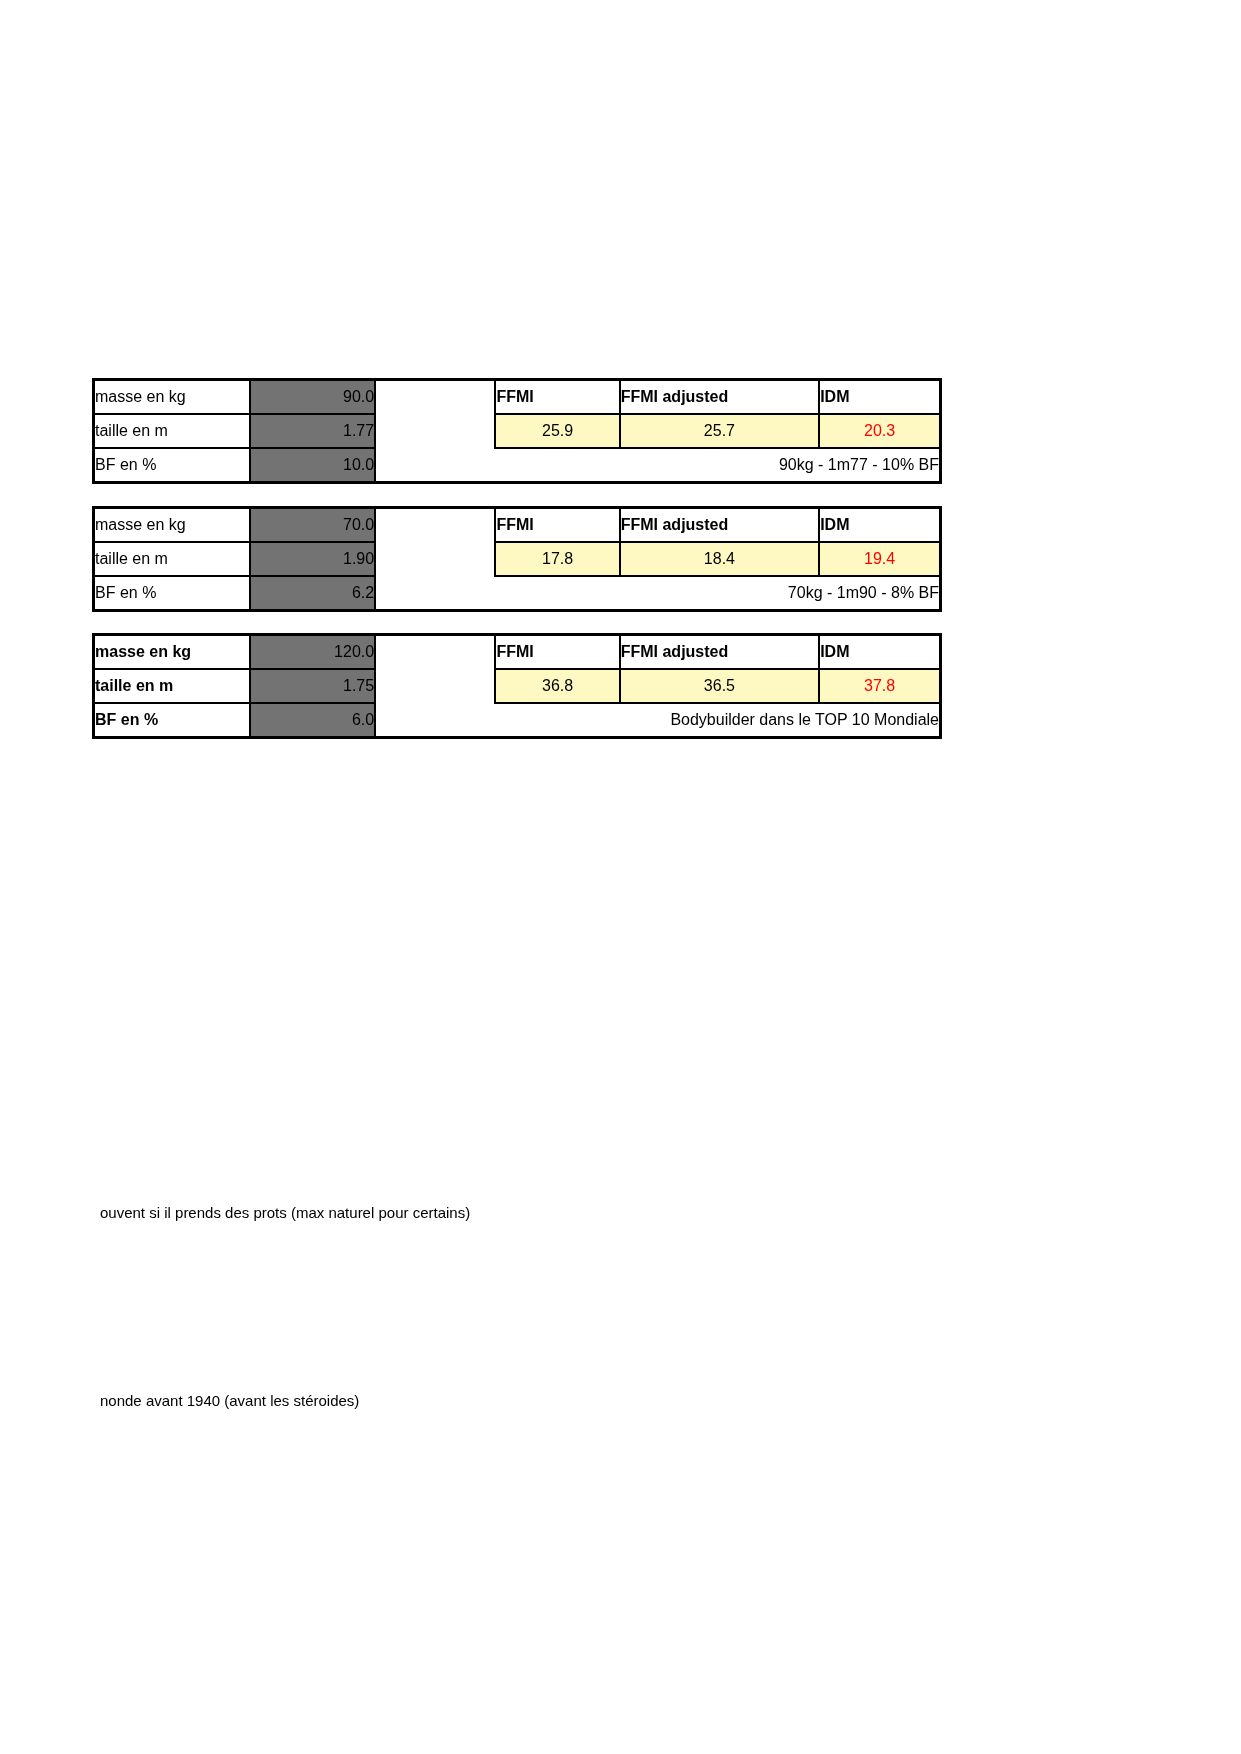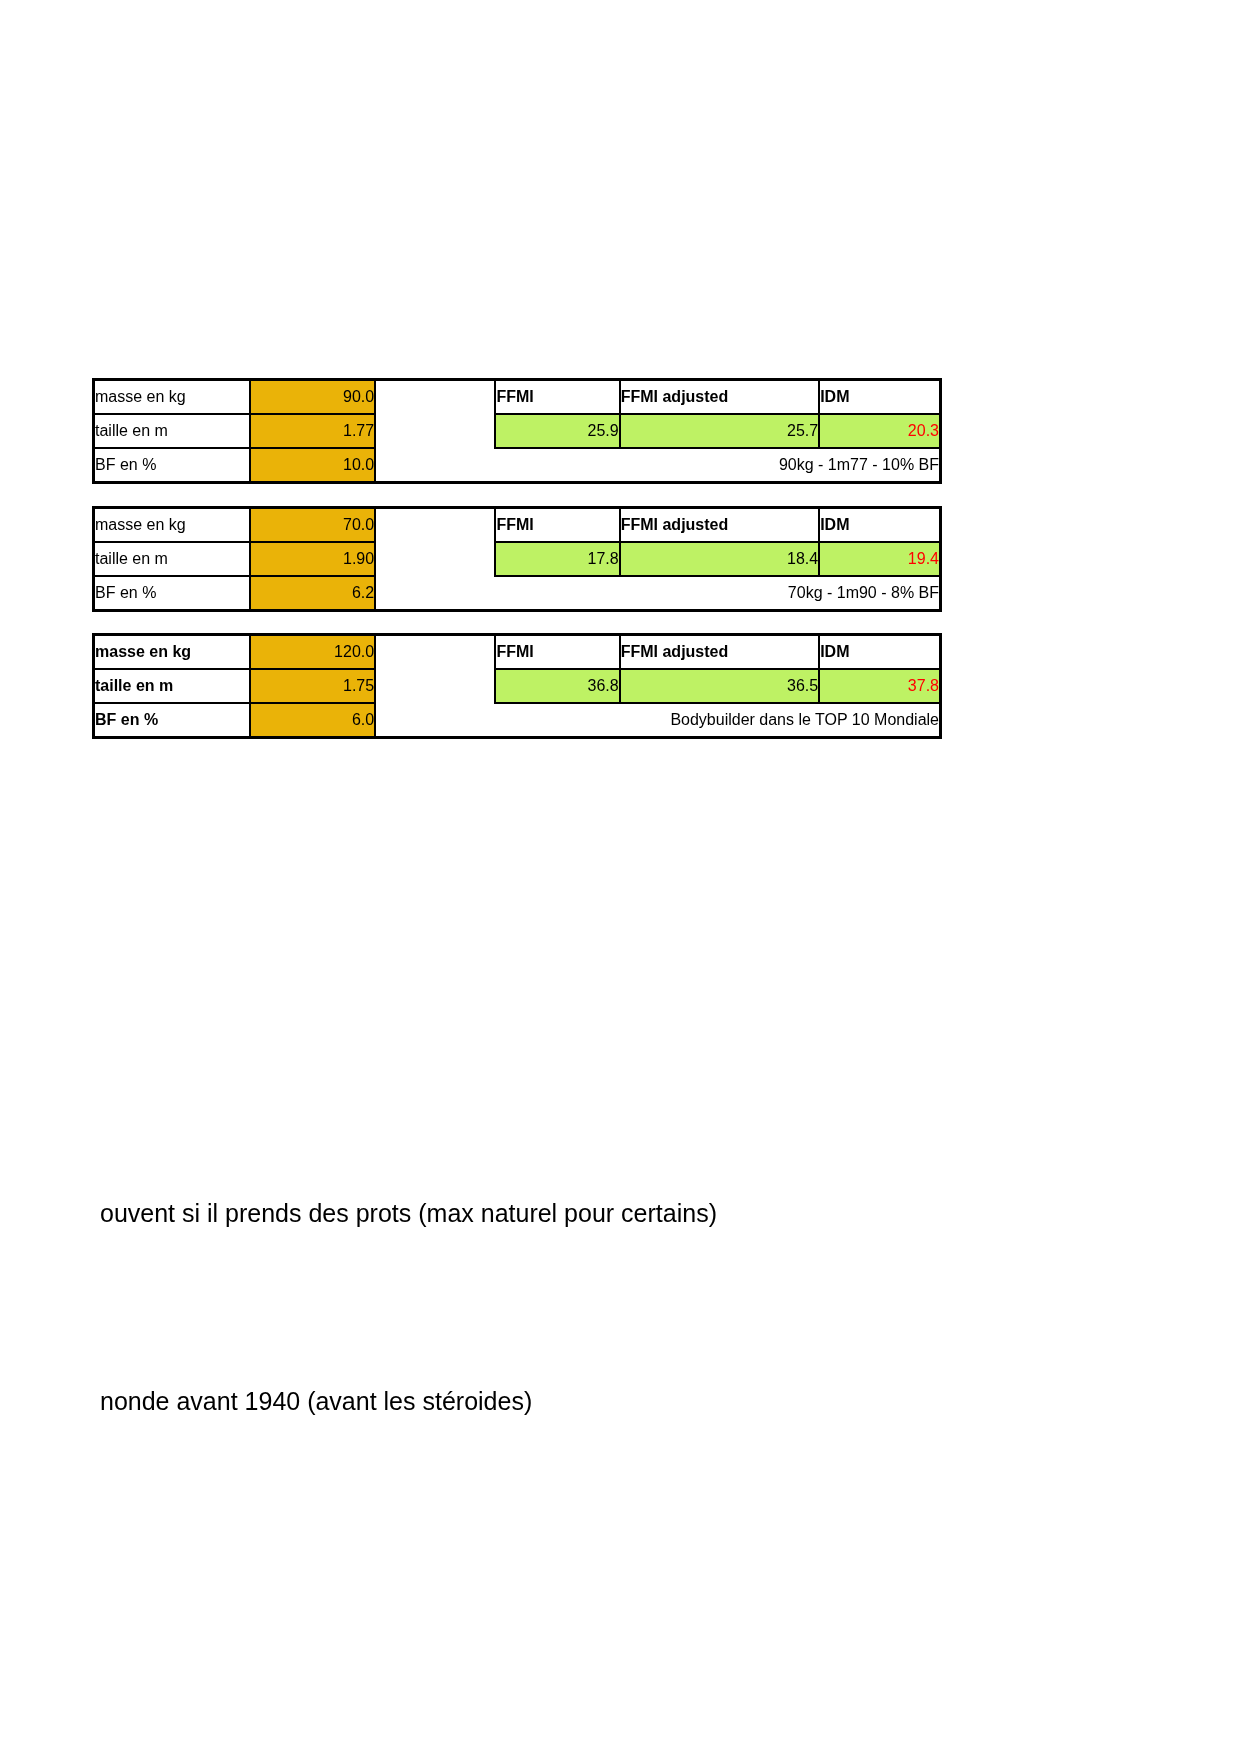--- a/index.html
+++ b/index.html
@@ -28,47 +28,47 @@
     vertical-align:middle;
   }
   td.lbl{
     border-right:2px solid #000;
     border-bottom:2px solid #000;
     padding-left:5px;
     text-align:left;
   }
   td.lbl.bold{font-weight:bold;}
   td.yel{
-    background:#eab308;
+    background:#737373;
     border-right:2px solid #000;
     border-bottom:2px solid #000;
     text-align:right;
     padding-right:6px;
   }
   td.gap{border:none;}
   td.hdr{
     border:2px solid #000;
     font-weight:bold;
     text-align:left;
   }
   td.val{
     border:2px solid #000;
-    background:#bef264;
-    text-align:right;
+    background:#fef9c3;
+    text-align:center;
   }
   td.val.red{color:#ff0000;}
   td.caption{
     border:none;
     padding-left:117px;
     text-align:right;
   }
   .note{
     position:absolute;
     left:100px;
-    font-size:25px;
+    font-size:15px;
     line-height:26px;
     white-space:nowrap;
   }
 </style>
 </head>
 <body>
 
 <div class="page">
 
   <table class="ffmi-block" style="top:378px">

